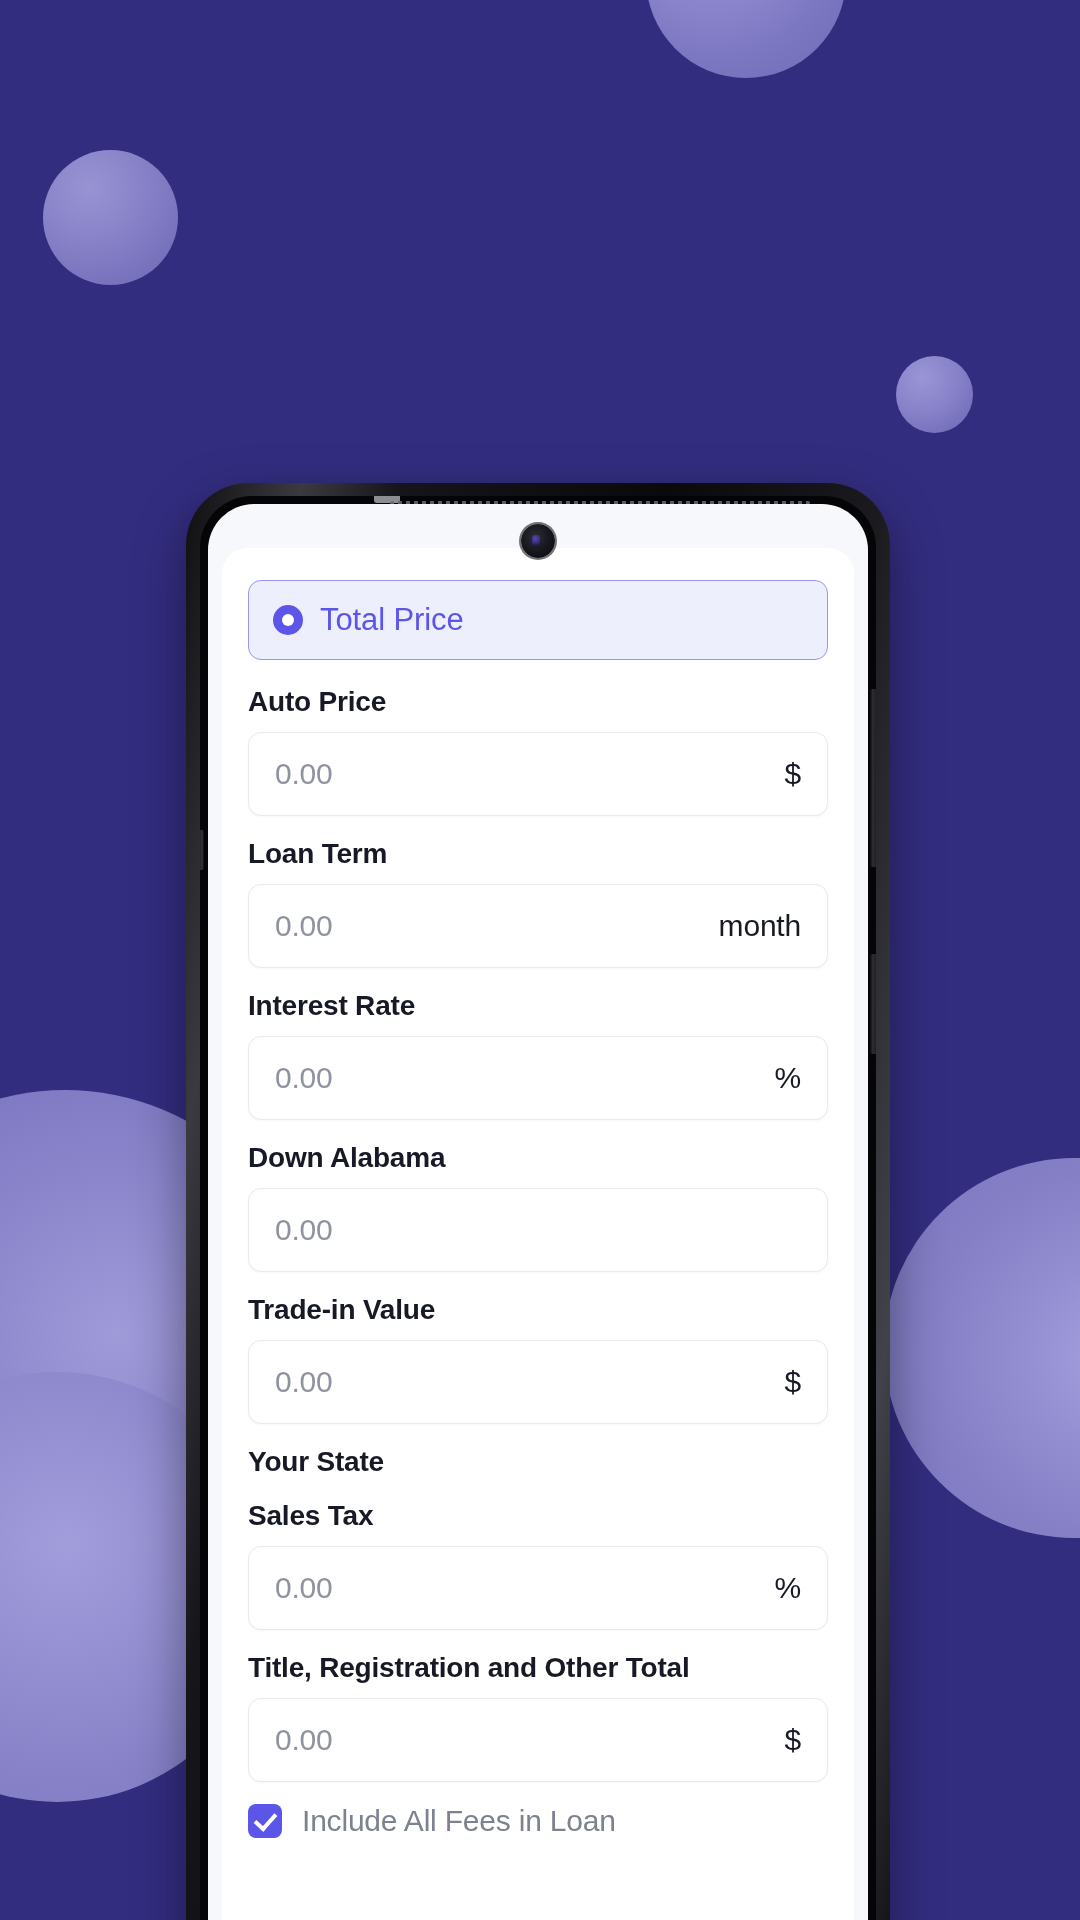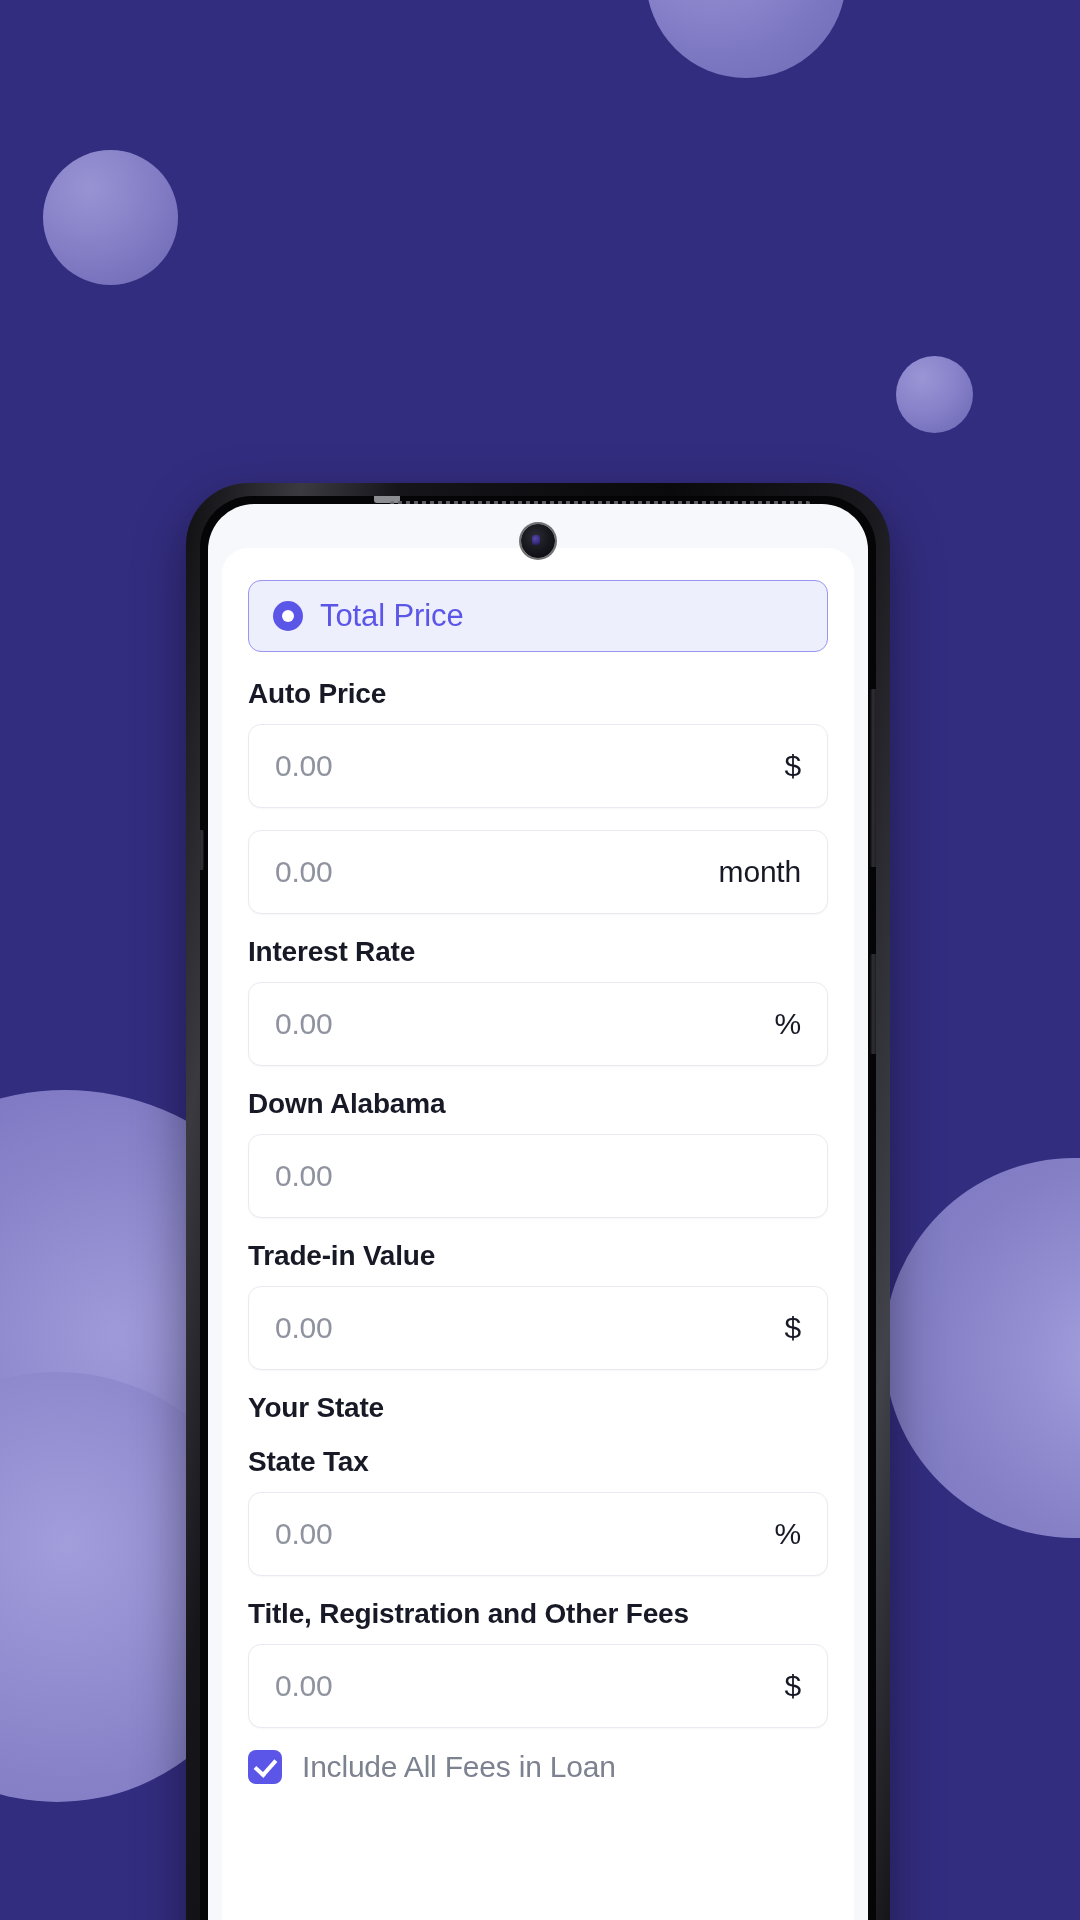--- a/index.html
+++ b/index.html
@@ -115,21 +115,21 @@
   }
 
   
   .segmented {
     display:flex;
     gap:12px;
     margin-bottom:26px;
   }
   .seg {
     flex:1;
-    height:72px;
+    height:80px;
     display:flex;
     align-items:center;
     gap:17px;
     padding:0 24px;
     border-radius:13px;
     background:#FFFFFF;
     border:1.5px solid #EAECF2;
   }
   .seg.active {
     background:#EDEFFD;
@@ -298,20 +298,21 @@
 
             <div class="field">
               <div class="field-label">Auto Price</div>
               <div class="input-shell">
                 <span class="input-value">0.00</span>
                 <span class="input-suffix">$</span>
               </div>
             </div>
 
             <div class="field">
+              <div class="field-label">Loan Term</div>
               <div class="input-shell">
                 <span class="input-value">0.00</span>
                 <span class="input-suffix">month</span>
               </div>
             </div>
 
             <div class="field">
               <div class="field-label">Interest Rate</div>
               <div class="input-shell">
                 <span class="input-value">0.00</span>
@@ -333,29 +334,29 @@
                 <span class="input-value">0.00</span>
                 <span class="input-suffix">$</span>
               </div>
             </div>
 
             <div class="field">
               <div class="field-label">Your State</div>
             </div>
 
             <div class="field">
-              <div class="field-label">State Tax</div>
+              <div class="field-label">Sales Tax</div>
               <div class="input-shell">
                 <span class="input-value">0.00</span>
                 <span class="input-suffix">%</span>
               </div>
             </div>
 
             <div class="field">
-              <div class="field-label">Title, Registration and Other Fees</div>
+              <div class="field-label">Title, Registration and Other Total</div>
               <div class="input-shell">
                 <span class="input-value">0.00</span>
                 <span class="input-suffix">$</span>
               </div>
             </div>
 
             <div class="check-row">
               <span class="checkbox"></span>
               <span class="check-label">Include All Fees in Loan</span>
             </div>

